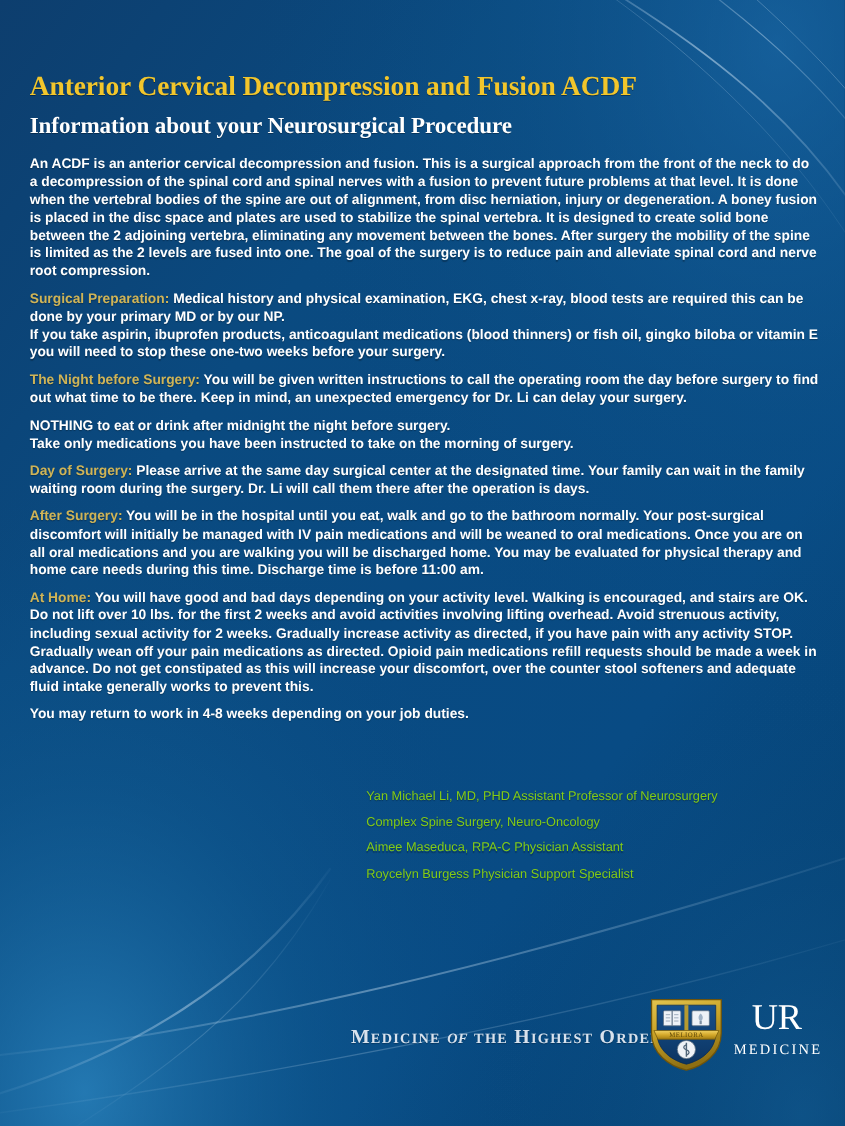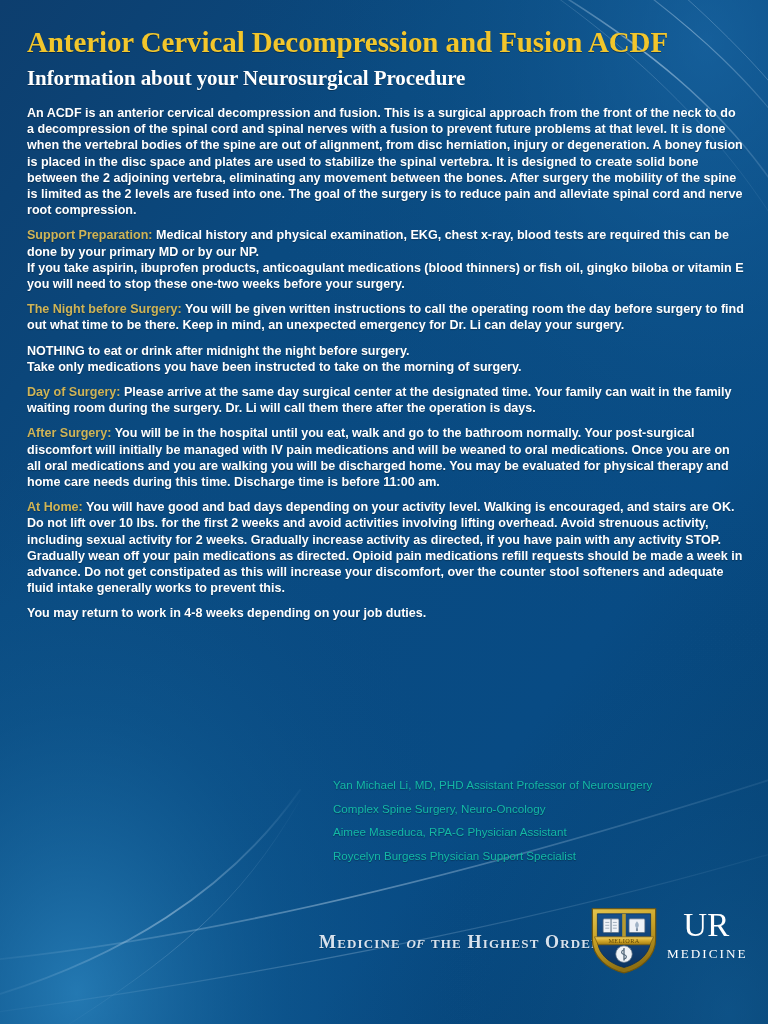--- a/index.html
+++ b/index.html
@@ -17,26 +17,27 @@
 
   
   #page {
     position:absolute; inset:0; z-index:2;
     padding:26px 22px 0 27px;
   }
 
   
   .doc-title {
     font-family:"Liberation Serif", serif;
-    font-size:29px;
+    font-size:25px;
     line-height:33px;
     font-weight:700;
     color:#f2c62c;
     letter-spacing:-0.1px;
     text-shadow:0 1px 0 rgba(0,0,0,.35);
+    margin-top:36px;
   }
   .doc-subtitle {
     font-family:"Liberation Serif", serif;
     font-size:21px;
     line-height:28px;
     font-weight:700;
     color:#ffffff;
     margin-top:5px;
     letter-spacing:-0.1px;
     text-shadow:0 1px 0 rgba(0,0,0,.3);
@@ -52,23 +53,23 @@
   }
   .para { margin-bottom:9px;font-weight:bold; }
   .para.tight { margin-bottom:0px; }
   .para:last-child { margin-bottom:0; }
   .lead { color:#cfb457; }
 
   
   .staff {
     position:absolute;
     left:333px;
-    top:773px;
+    top:712px;
     width:420px;
-    color:#14b8a6;
+    color:#84cc16;
     text-shadow:0 1px 1px rgba(0,0,0,.30);
   }
   .staff-line {
     font-size:11.6px;
     line-height:23.5px;
     white-space:nowrap;
   }
   .staff-call {
     font-size:14.2px;
     line-height:19.5px;
@@ -188,21 +189,21 @@
 </svg>
 
 <div id="page">
 
   <h1 class="doc-title">Anterior Cervical Decompression and Fusion ACDF</h1>
 
   <h2 class="doc-subtitle">Information about your Neurosurgical Procedure</h2>
 
   <div class="body-block" id="sections">
       <p class="para"><span>An ACDF is an anterior cervical decompression and fusion. This is a surgical approach from the front of the neck  to do a decompression of the spinal cord and spinal nerves with a fusion to prevent future problems at that level.  It is done when the vertebral bodies of the spine are out of alignment, from disc herniation, injury or degeneration. A boney fusion is placed in the disc space and plates are used to stabilize the spinal vertebra.  It is designed to create solid bone between the 2 adjoining vertebra, eliminating any movement between the bones. After surgery the mobility of the spine is limited as the 2 levels are fused into one. The goal of the surgery is to reduce pain and alleviate spinal cord and nerve root compression.</span></p>
-      <p class="para tight"><span class="lead">Support Preparation:</span><span>  Medical history and physical examination, EKG, chest x-ray, blood tests are required this can be done by your primary MD or by our NP.</span></p>
+      <p class="para tight"><span class="lead">Surgical Preparation:</span><span>  Medical history and physical examination, EKG, chest x-ray, blood tests are required this can be done by your primary MD or by our NP.</span></p>
       <p class="para"><span>If you take aspirin, ibuprofen products, anticoagulant medications (blood thinners) or fish oil, gingko biloba or vitamin E you will need to stop these one-two weeks before your surgery.</span></p>
       <p class="para"><span class="lead">The Night before Surgery:</span><span>  You will be given written instructions to call the operating room the day before surgery to find out what time to be there. Keep in mind, an unexpected emergency for Dr. Li can delay your surgery.</span></p>
       <p class="para tight"><span>NOTHING to eat or drink after midnight the night before surgery.</span></p>
       <p class="para"><span>Take only medications you have been instructed to take on the morning of surgery.</span></p>
       <p class="para"><span class="lead">Day of Surgery:</span><span> Please arrive at the same day surgical center at the designated time. Your family can wait in the family waiting room during the surgery. Dr. Li will call them there after the operation is days.</span></p>
       <p class="para"><span class="lead">After Surgery:</span><span> You will be in the hospital until you eat, walk and go to the bathroom normally. Your post-surgical discomfort will initially be managed with IV pain medications and will be weaned to oral medications. Once you are on all oral medications and you are walking you will be discharged home. You may be evaluated for physical therapy and home care needs during this time. Discharge time is before 11:00 am.</span></p>
       <p class="para tight"><span class="lead">At Home:</span><span> You will have good and bad days depending on your activity level. Walking is encouraged, and stairs are OK. Do not lift over 10 lbs. for the first 2 weeks and avoid activities involving lifting overhead. Avoid strenuous activity, including sexual activity for 2 weeks. Gradually increase activity as directed, if you have pain with any activity STOP.</span></p>
       <p class="para"><span>Gradually wean off your pain medications as directed.  Opioid pain medications refill requests should be made a week in advance.   Do not get constipated as this will increase your discomfort, over the counter stool softeners and adequate fluid intake generally works to prevent this.</span></p>
       <p class="para"><span>You may return to work in 4-8 weeks depending on your job duties.</span></p>
     </div>

